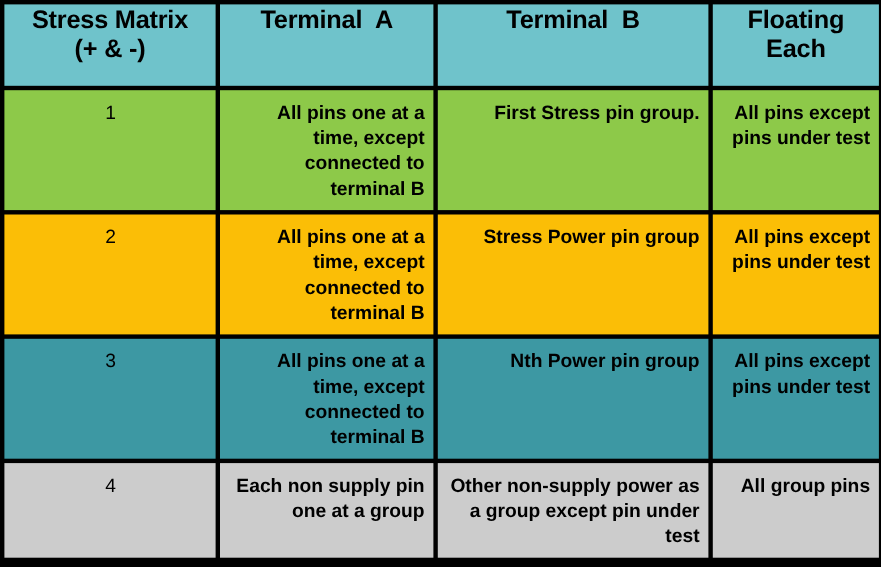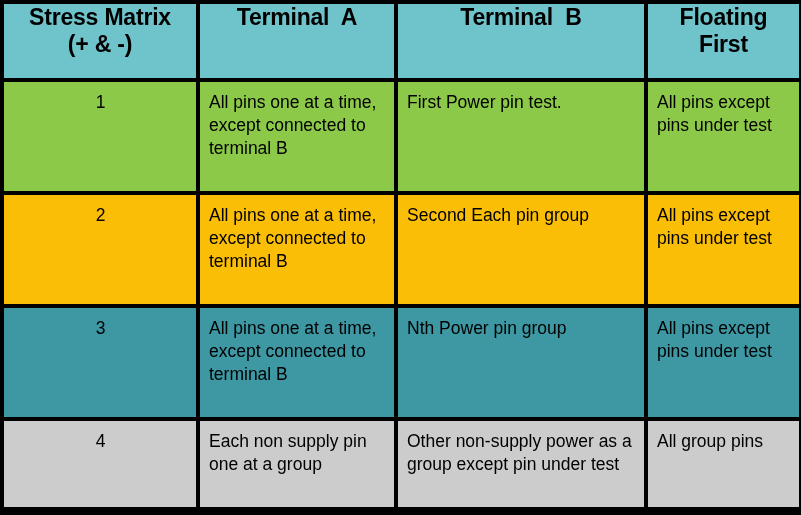--- a/index.html
+++ b/index.html
@@ -73,21 +73,22 @@
     padding: 9px 8px 6px 9px;
   }
   tbody td.num {
     text-align: center;
     vertical-align: top;
   }
   tbody td.num .cell-pad {
     padding-top: 9px;
   }
   tbody td.txt {
-    text-align: left;
+    text-align: right;
+    font-weight: bold;
   }
 
   tr.row-1 td { background: #8DC949; height: 109px; }
   tr.row-2 td { background: #FBBE06; height: 109px; }
   tr.row-3 td { background: #3D98A3; height: 109px; }
   tr.row-4 td { background: #CCCCCC; height: 86px; }
 </style>
 </head>
 <body>
 
@@ -106,48 +107,48 @@
           <span class="hdr-line">(+ &amp; -)</span>
         </th>
         <th>
           <span class="hdr-line">Terminal  A</span>
         </th>
         <th>
           <span class="hdr-line">Terminal  B</span>
         </th>
         <th>
           <span class="hdr-line">Floating</span>
-          <span class="hdr-line">First</span>
+          <span class="hdr-line">Each</span>
         </th>
       </tr>
     </thead>
     <tbody>
       <tr class="row-1">
         <td class="num">
             <span class="cell-pad">1</span>
           </td>
         <td class="txt">
             <span class="cell-pad">All pins one at a time, except connected to terminal B</span>
           </td>
         <td class="txt">
-            <span class="cell-pad">First Power pin test.</span>
+            <span class="cell-pad">First Stress pin group.</span>
           </td>
         <td class="txt">
             <span class="cell-pad">All pins except pins under test</span>
           </td>
       </tr>
       <tr class="row-2">
         <td class="num">
             <span class="cell-pad">2</span>
           </td>
         <td class="txt">
             <span class="cell-pad">All pins one at a time, except connected to terminal B</span>
           </td>
         <td class="txt">
-            <span class="cell-pad">Second Each pin group</span>
+            <span class="cell-pad">Stress Power pin group</span>
           </td>
         <td class="txt">
             <span class="cell-pad">All pins except pins under test</span>
           </td>
       </tr>
       <tr class="row-3">
         <td class="num">
             <span class="cell-pad">3</span>
           </td>
         <td class="txt">

